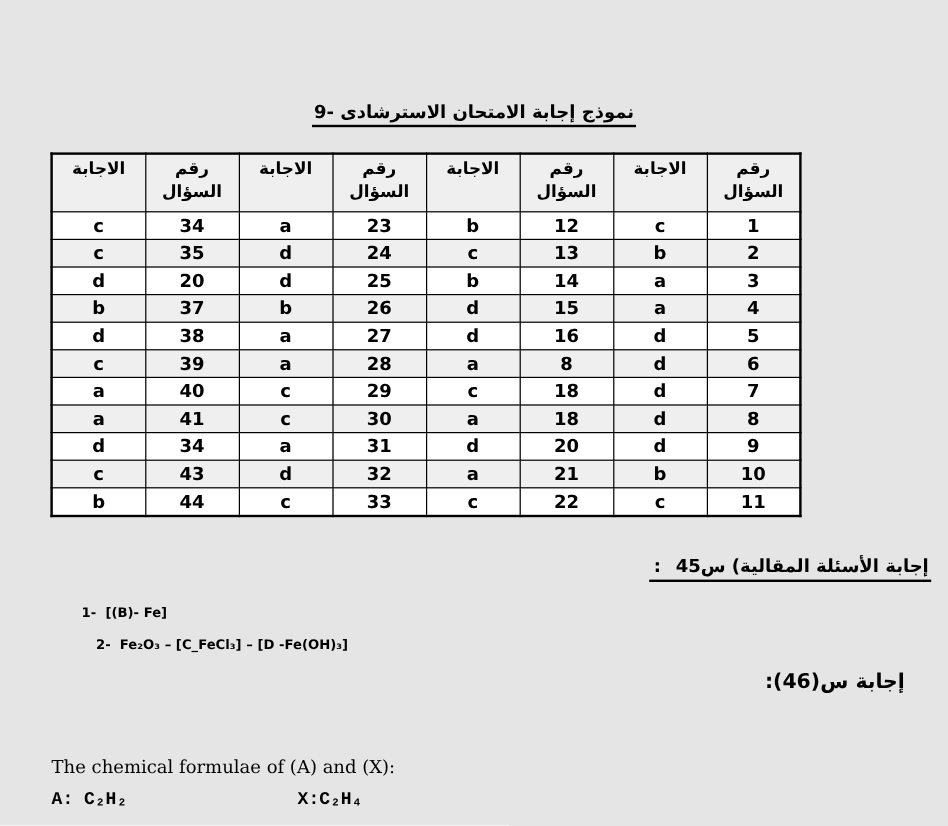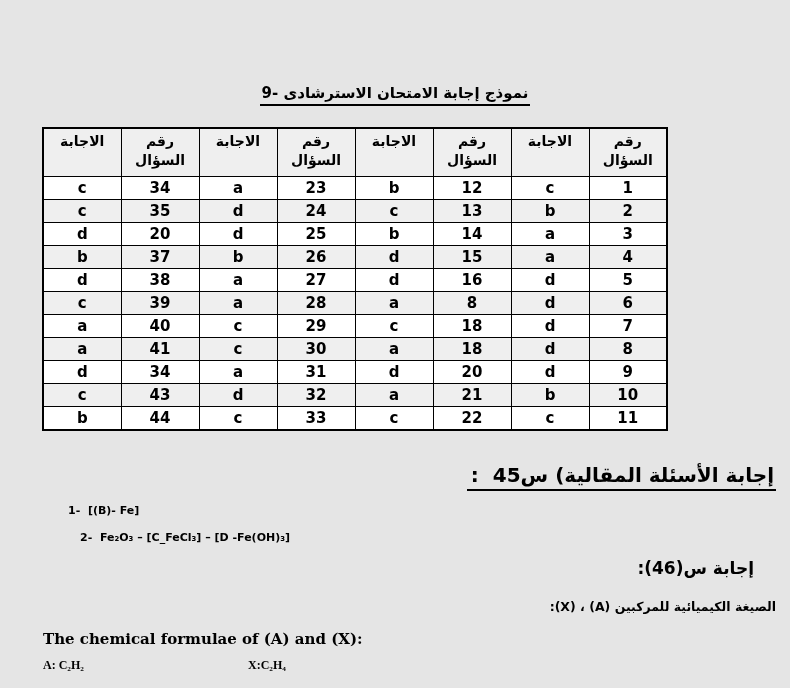--- a/index.html
+++ b/index.html
@@ -63,21 +63,21 @@
   }
   table.answers tr.shaded td { background: #efefef; }
   
   .ltr { direction: ltr; unicode-bidi: bidi-override; }
   .essay-heading {
     position: absolute;
     top: 463px;
     right: 14px;
     direction: rtl;
     font-weight: bold;
-    font-size: 20px;
+    font-size: 15px;
     border-bottom: 2px solid #000;
     padding: 0 2px 2px 4px;
   }
   .essay-heading .colon-gap { margin-right: 7px; }
   .essay-item {
     position: absolute;
     left: 68px;
     font-weight: bold;
     font-size: 11px;
     white-space: pre;
@@ -98,30 +98,30 @@
     right: 14px;
     direction: rtl;
     font-weight: bold;
     font-size: 12.5px;
   }
   .english-heading {
     position: absolute;
     top: 630px;
     left: 43px;
     font-family: "DejaVu Serif", serif;
-    font-weight: bold;
+    font-weight: normal;
     font-size: 15px;
   }
   .formula-row {
     position: absolute;
     top: 658px;
     left: 43px;
-    font-family: Liberation Serif, serif;
-    font-weight: bold;
-    font-size: 12px;
+    font-family: Liberation Mono, monospace;
+    font-weight: bold;
+    font-size: 15px;
   }
   .formula-a { display: inline-block; width: 205px; }
 </style>
 </head>
 <body>
 
 <div class="page">
 
   <div class="title-wrap">
     <span class="title">نموذج إجابة الامتحان الاسترشادى -9</span>
@@ -272,26 +272,20 @@
     <span class="colon-gap">:</span>
   </div>
 
   <div class="essay-item item-1">1-  [(B)- Fe]</div>
   <div class="essay-item item-2">2-  Fe₂O₃ – [C_FeCl₃] – [D -Fe(OH)₃]</div>
 
   <div class="q46-heading">
     <span>إجابة س</span><span class="ltr">(46)</span><span>:</span>
   </div>
 
-  <div class="q46-subheading">
-    <span>الصيغة الكيميائية للمركبين</span>
-    <span class="ltr">(X)</span>
-    <span>،</span>
-    <span class="ltr">(A)</span><span>:</span>
-  </div>
 
   <div class="english-heading">The chemical formulae of (A) and (X):</div>
 
   <div class="formula-row">
     <span class="formula-a">A: C₂H₂</span><span>X:C₂H₄</span>
   </div>
 
 </div>
 
 </body></html>

